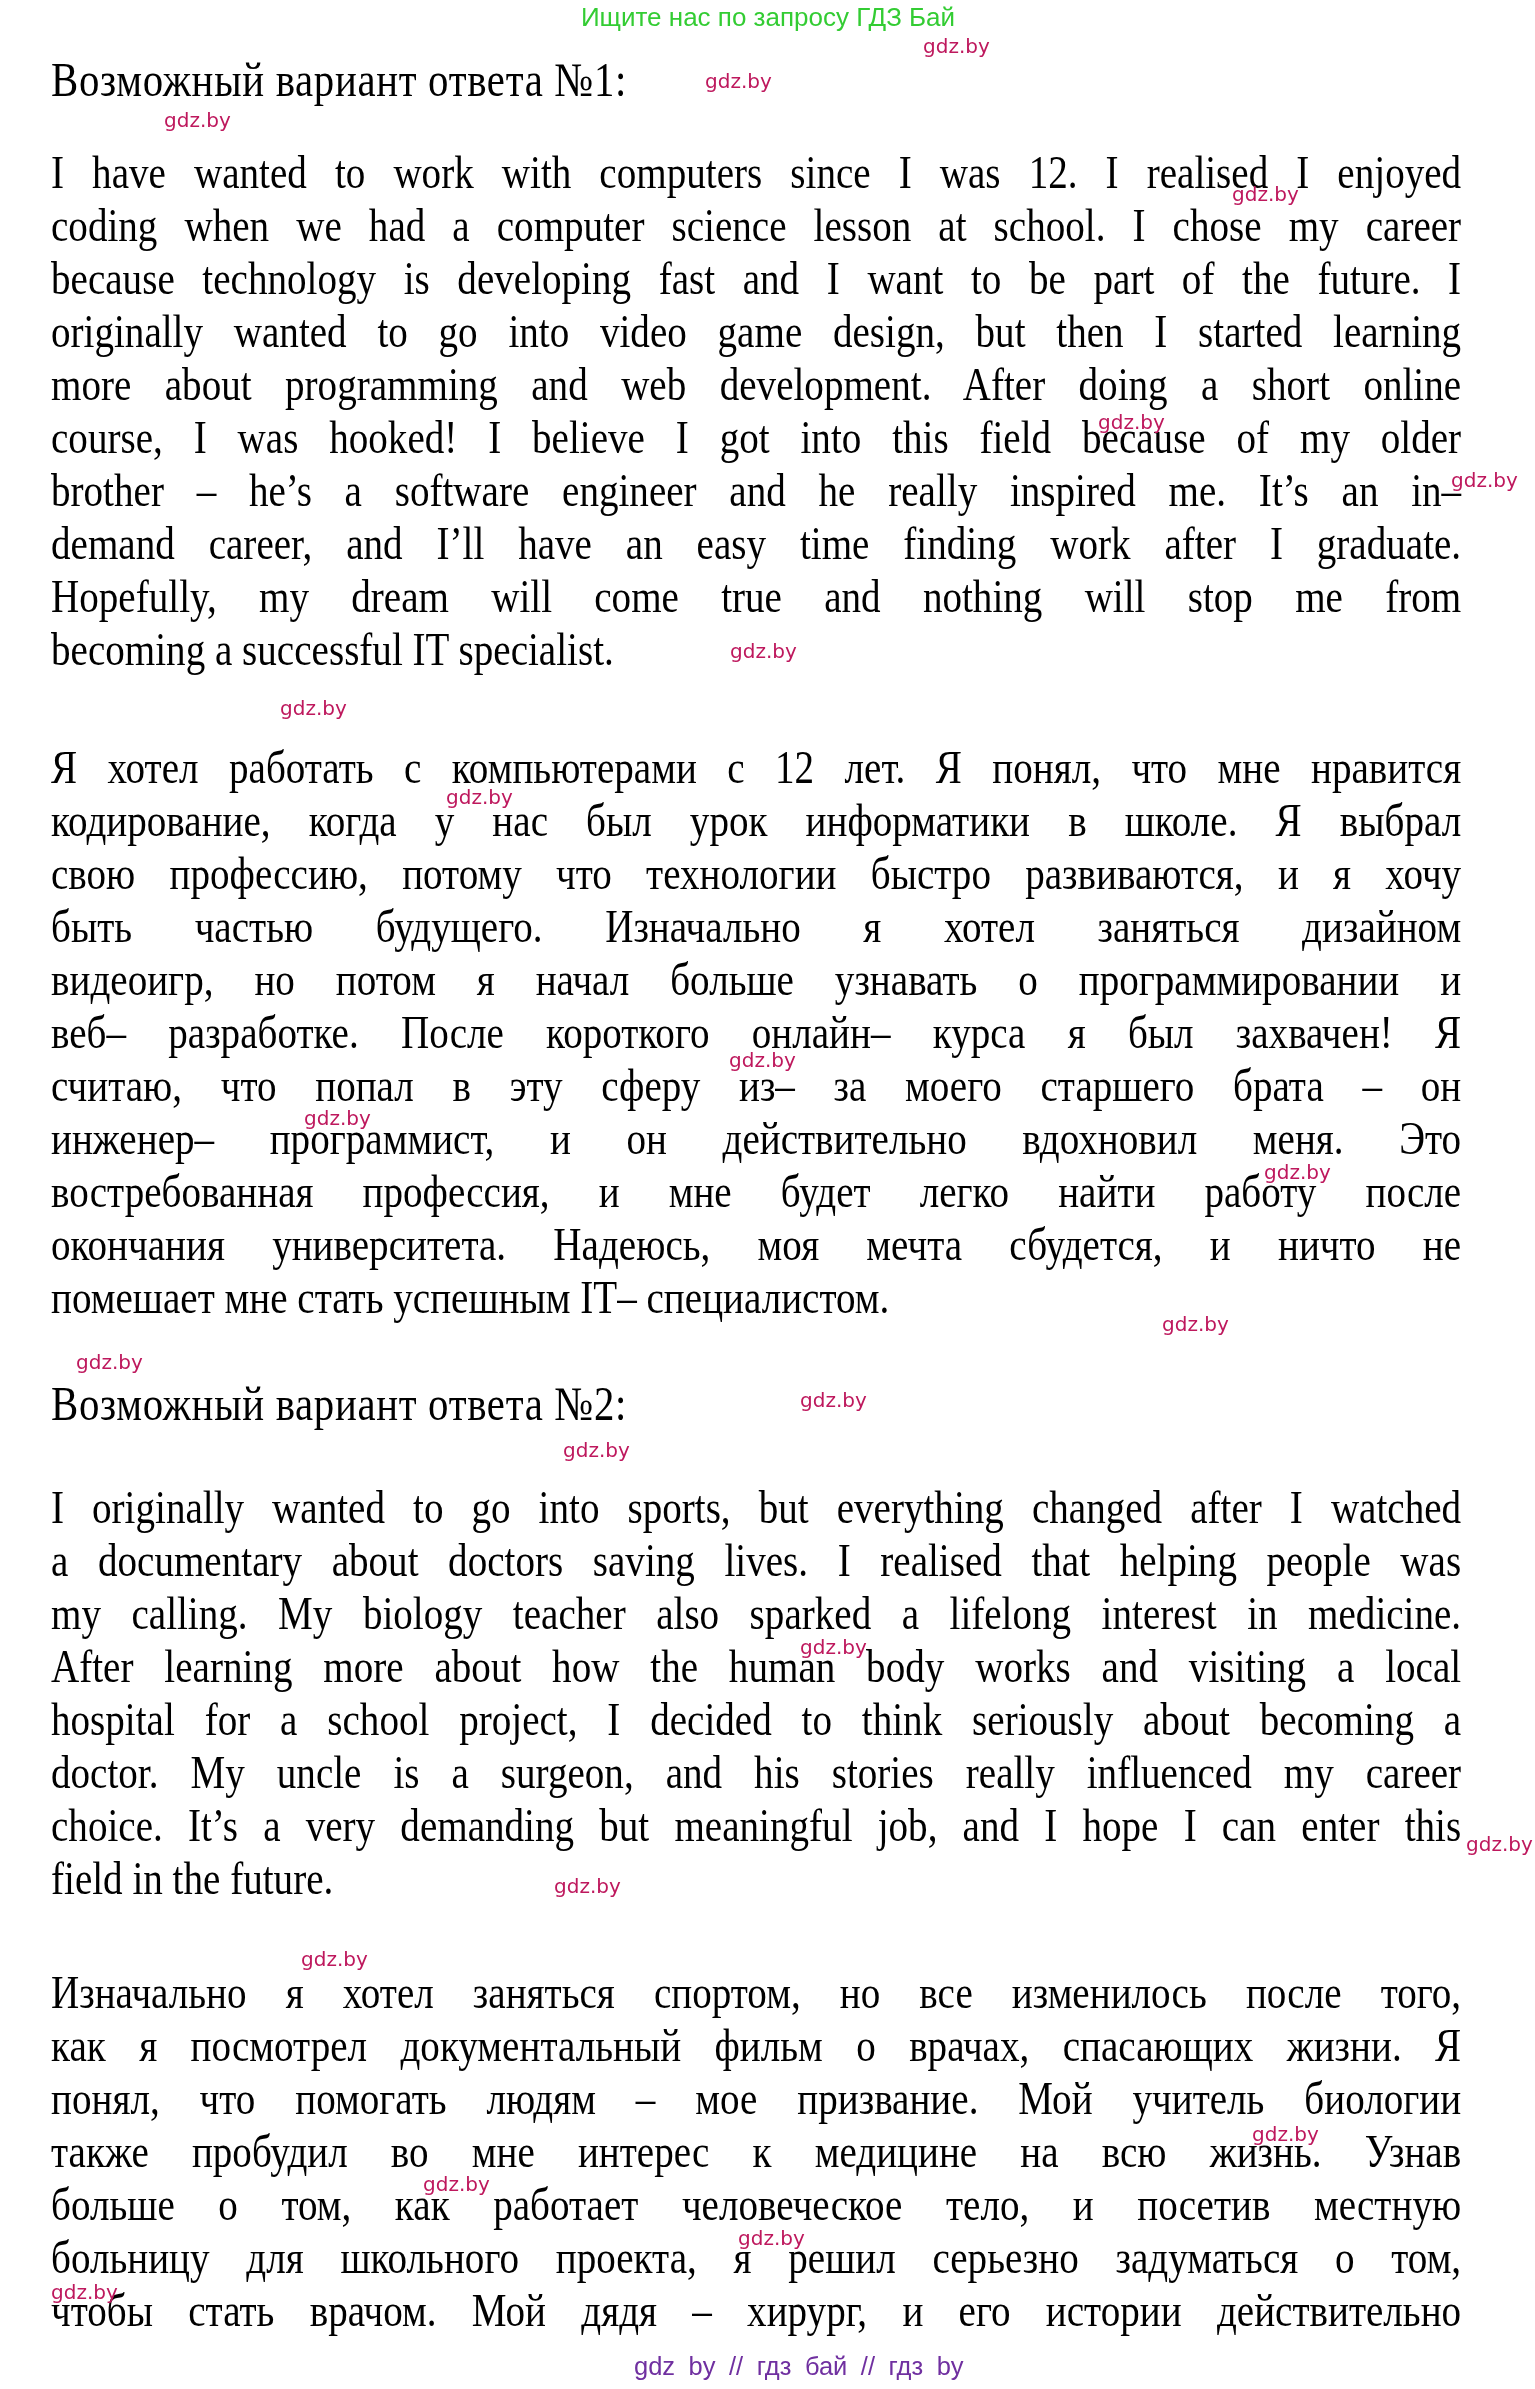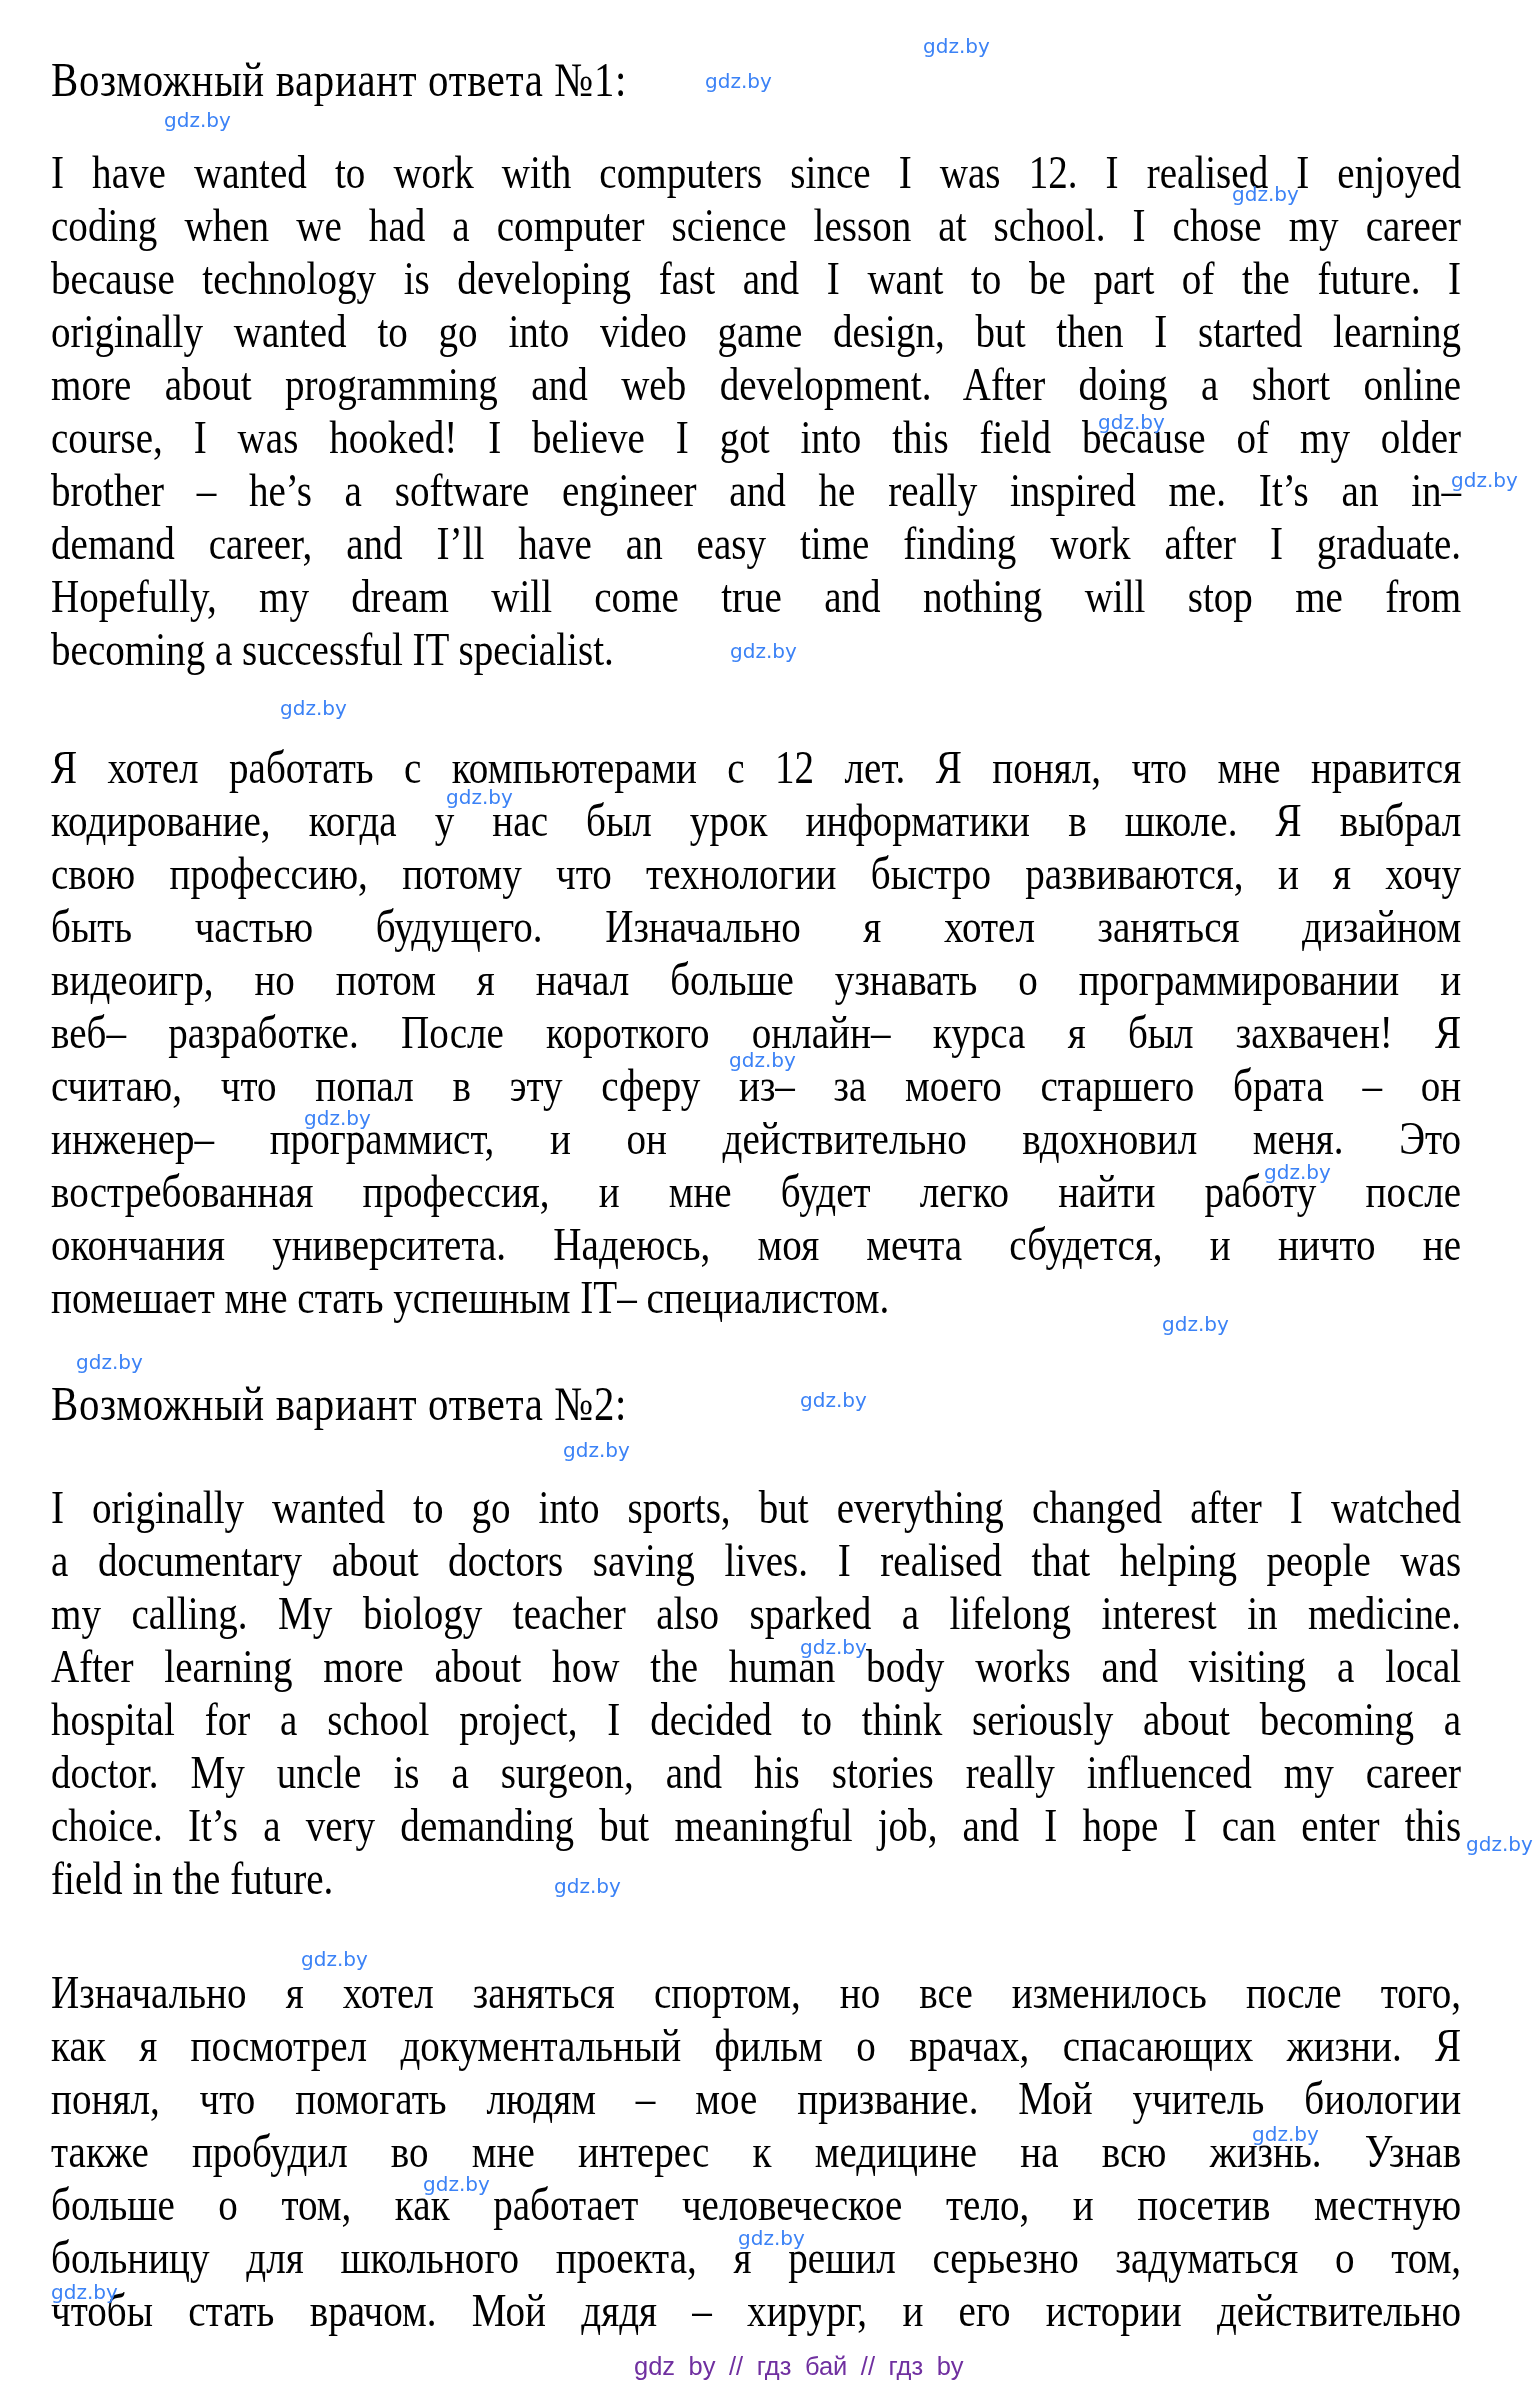--- a/index.html
+++ b/index.html
@@ -46,39 +46,40 @@
     height: 53px;
     text-align: justify;
     text-align-last: justify;
     text-justify: inter-word;
     white-space: normal;
   }
   .line.last { text-align-last: left; }
   .wm {
     position: absolute;
     font: 400 20px/22px "DejaVu Sans", sans-serif;
-    color: #3b82f6;
+    color: #be185d;
     white-space: nowrap;
   }
   .footer {
     position: absolute;
     left: 602px;
     top: 2352px;
     font: 400 25.5px/29px "Liberation Sans", sans-serif;
     color: #7030a0;
     word-spacing: 6.4px;
     white-space: nowrap;
     margin-left: 32px;
   }
 </style>
 </head>
 <body>
 
 <div class="page">
 
+  <div class="promo">Ищите нас по запросу ГДЗ Бай</div>
 
   <h1 class="heading" style="top:53px">Возможный вариант ответа №1:</h1>
 
   <div class="para" style="top:146px">
     <div class="line">I have wanted to work with computers since I was 12. I realised I enjoyed</div>
     <div class="line">coding when we had a computer science lesson at school. I chose my career</div>
     <div class="line">because technology is developing fast and I want to be part of the future. I</div>
     <div class="line">originally wanted to go into video game design, but then I started learning</div>
     <div class="line">more about programming and web development. After doing a short online</div>
     <div class="line">course, I was hooked! I believe I got into this field because of my older</div>

